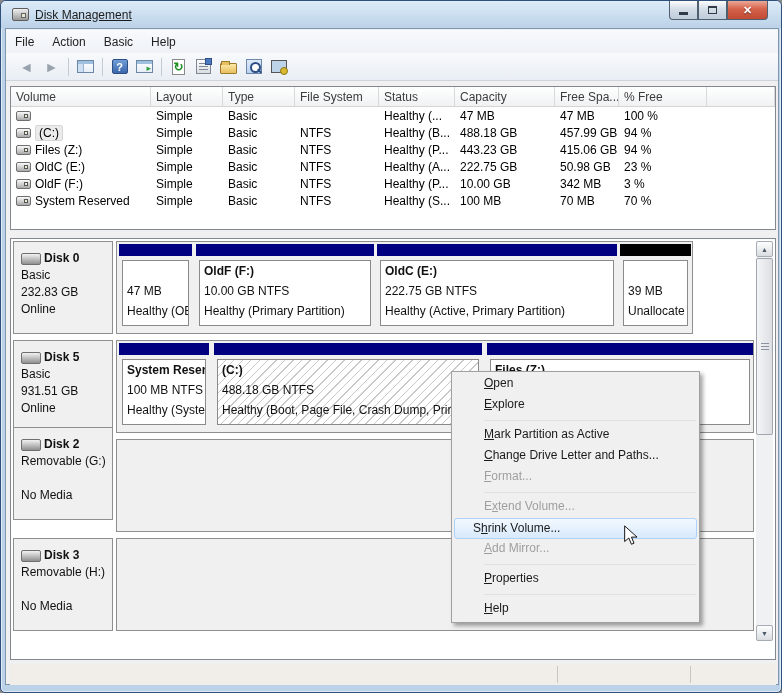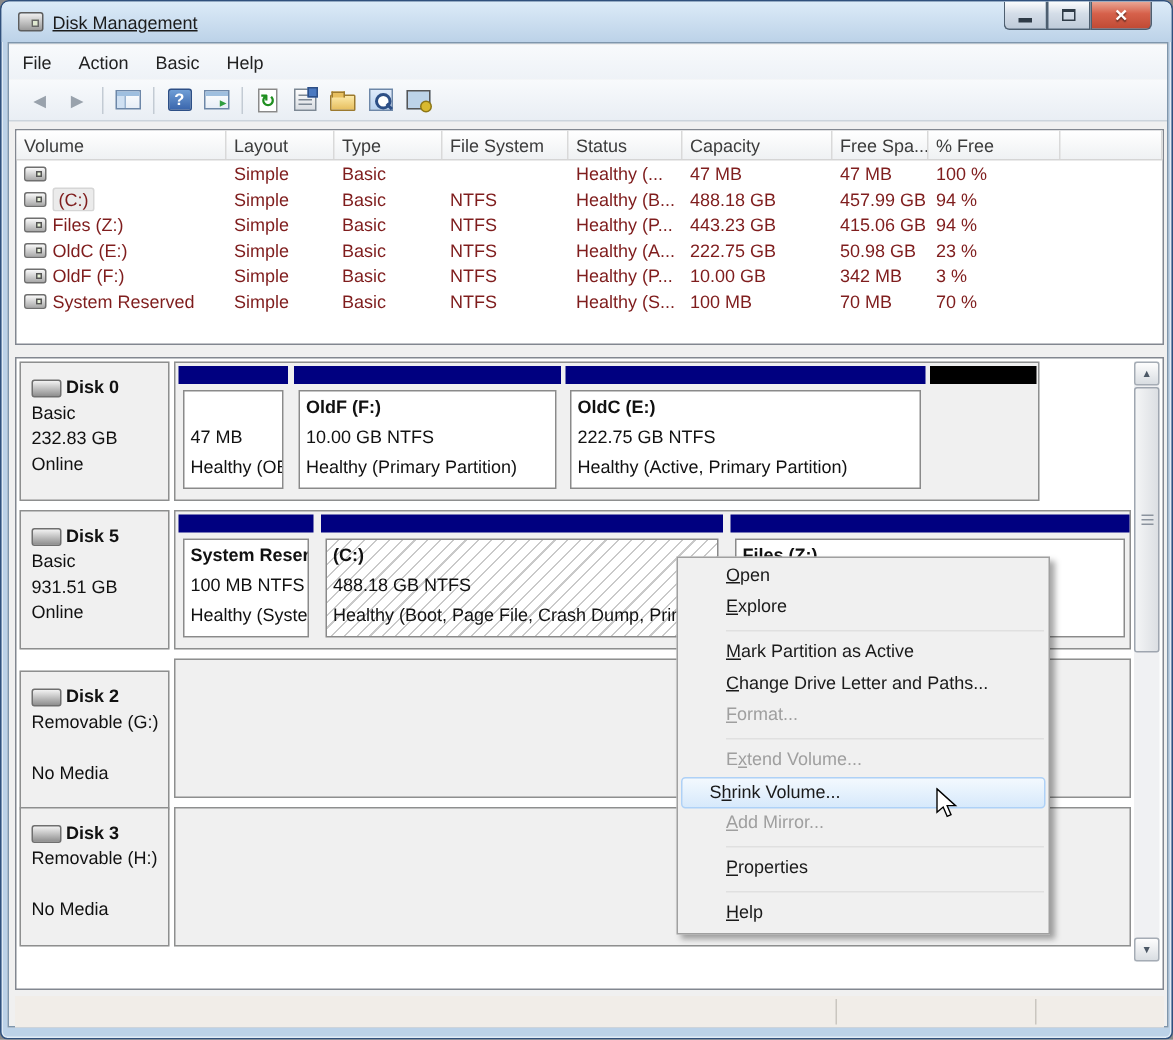--- a/index.html
+++ b/index.html
@@ -56,21 +56,21 @@
   .findicon:after{content:"";position:absolute;left:10px;top:10px;width:5px;height:2px;background:#2d4f86;transform:rotate(45deg);}
   .settingsicon{width:16px;height:13px;border:1px solid #555;background:#bdd3e8;position:relative;}
   .settingsicon:after{content:"";position:absolute;right:-2px;bottom:-3px;width:6px;height:6px;border-radius:50%;background:#d9b92f;border:1px solid #8d7716;}
   
   .listpane{position:absolute;left:4px;top:57px;width:766px;height:144px;background:#fff;border:1px solid #828790;}
   .lrow{display:grid;grid-template-columns:140px 72px 72px 84px 76px 100px 64px 88px 1fr;}
   .lheader{height:20px;background:linear-gradient(#ffffff,#eff1f3);border-bottom:1px solid #d5d5d5;}
   .lheader .hcell{border-right:1px solid #d9d9d9;font-size:12px;color:#3c3c3c;padding:3px 0 0 5px;
     overflow:hidden;white-space:nowrap;}
   .lbody .lrow{height:17px;}
-  .lcell{font-size:12px;color:#7f1d1d;padding:1px 0 0 5px;overflow:hidden;white-space:nowrap;display:flex;align-items:center;gap:4px;}
+  .lcell{font-size:12px;color:#000000;padding:1px 0 0 5px;overflow:hidden;white-space:nowrap;display:flex;align-items:center;gap:4px;}
   .drive{width:15px;height:10px;flex:0 0 15px;border:1px solid #6f6f6f;border-radius:2px;
     background:linear-gradient(#fafafa,#a9a9a9);position:relative;}
   .drive:after{content:"";position:absolute;right:2px;bottom:2px;width:2px;height:2px;background:#e8f2d8;border:1px solid #555;}
   .focus-box{background:#ebebeb;border:1px solid #d6d6d6;border-radius:2px;padding:0 3px;}
   
   .diskpane{position:absolute;left:4px;top:209px;width:766px;height:422px;background:#fff;border:1px solid #828790;}
   .diskrow{position:absolute;}
   .disklabel{position:absolute;left:2px;width:100px;height:93px;background:#f0f0f0;border:1px solid #8e8f8f;
     padding:8px 0 0 7px;font-size:12px;line-height:17px;color:#111;}
   .diskname{font-weight:bold;display:flex;align-items:center;gap:3px;}
@@ -322,20 +322,25 @@
           <div class="part" style="left:260px;width:240px;">
             <div class="strip"></div>
             <div class="pbox">
               <div class="pline ptitle">OldC  (E:)</div>
               <div class="pline">222.75 GB NTFS</div>
               <div class="pline">Healthy (Active, Primary Partition)</div>
             </div>
           </div>
           <div class="part" style="left:503px;width:71px;">
             <div class="strip black"></div>
+            <div class="pbox">
+              <div class="pline ptitle"></div>
+              <div class="pline">39 MB</div>
+              <div class="pline">Unallocate</div>
+            </div>
           </div>
         </div>
       </div>
 
       <div class="diskrow">
         <div class="disklabel" style="top:101px;">
           <div class="diskname">
               <span class="diskico"></span>
               <span>Disk 5</span>
             </div>
@@ -365,21 +370,21 @@
             <div class="pbox">
               <div class="pline ptitle">Files  (Z:)</div>
               <div class="pline"></div>
               <div class="pline"></div>
             </div>
           </div>
         </div>
       </div>
 
       <div class="diskrow">
-        <div class="disklabel" style="top:208px;">
+        <div class="disklabel" style="top:188px;">
           <div class="diskname">
               <span class="diskico"></span>
               <span>Disk 2</span>
             </div>
           <div class="lblline">Removable (G:)</div>
           <div class="lblline"></div>
           <div class="lblline">No Media</div>
         </div>
         <div class="partarea" style="top:200px;width:638px;"></div>
       </div>

